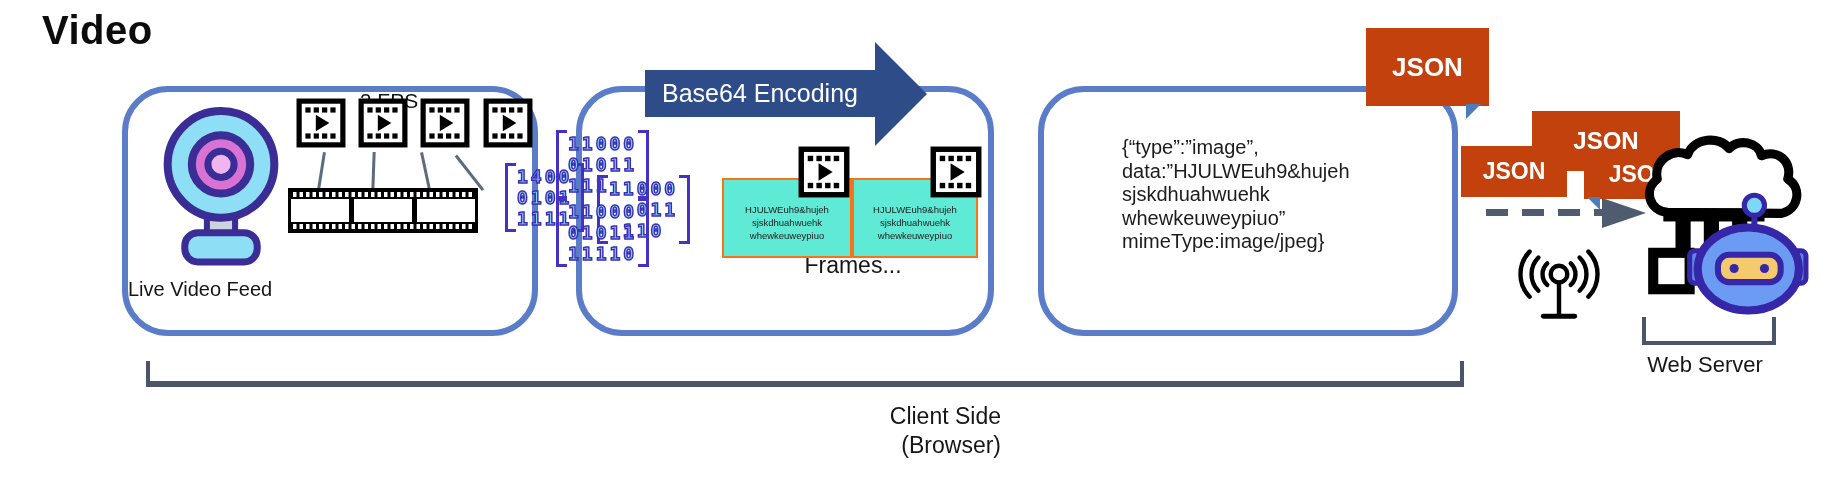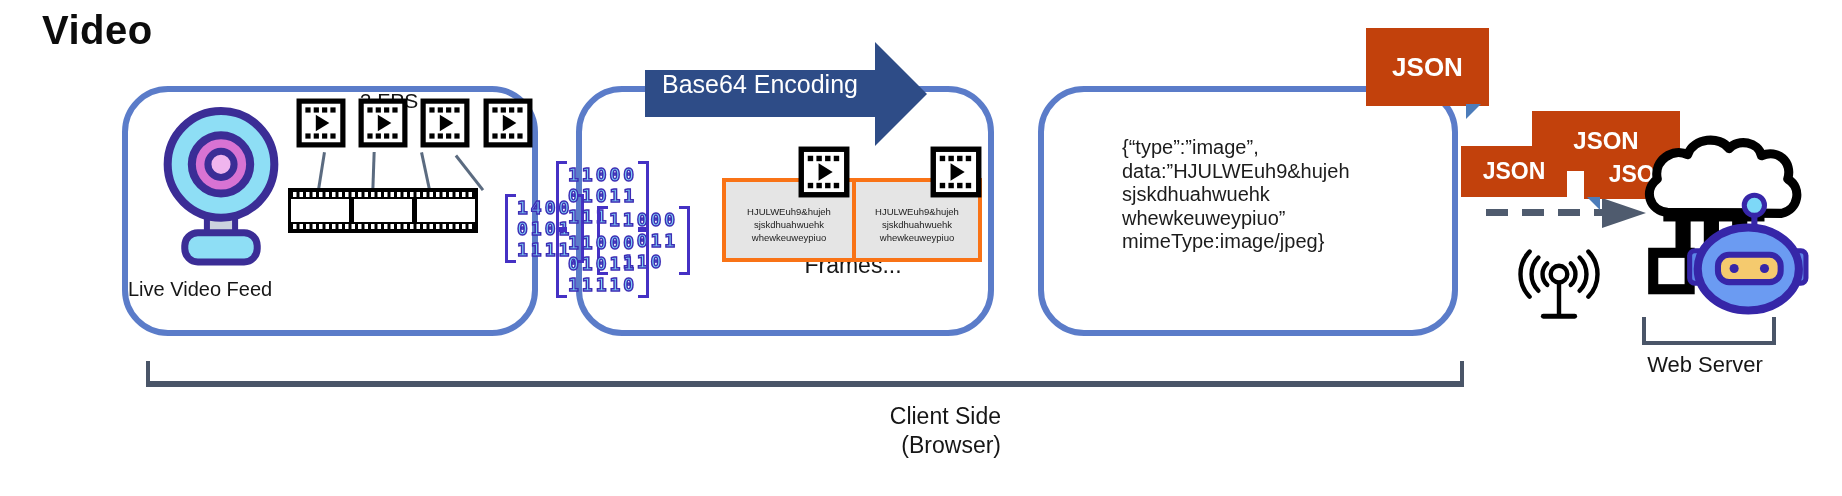--- a/index.html
+++ b/index.html
@@ -17,39 +17,39 @@
   .footer{left:601px;top:402px;width:400px;text-align:right;font-size:23px;line-height:29px;color:#161616;}
 
   
   .pipe-box{border:6px solid #5b7cc9;border-radius:46px;background:transparent;z-index:1;}
   .box1{left:122px;top:86px;width:404px;height:238px;}
   .box2{left:576px;top:86px;width:406px;height:238px;}
   .box3{left:1038px;top:86px;width:408px;height:238px;}
 
   
   .enc-rect{left:645px;top:70px;width:230px;height:47px;background:#2e4c87;z-index:4;
-            display:flex;justify-content:center;color:#fff;font-size:25px;}
+            display:flex;align-items:center;justify-content:center;color:#fff;font-size:25px;}
   .enc-head{left:875px;top:42px;width:0;height:0;z-index:4;
             border-left:52px solid #2e4c87;border-top:52px solid transparent;border-bottom:52px solid transparent;}
 
   
   .bingroup{z-index:5;padding:3px 12px;font-family:"DejaVu Sans Mono",monospace;font-weight:700;
             font-size:18px;line-height:21px;letter-spacing:3px;color:#7fd2f5;
-            -webkit-text-stroke:1.4px #3d2db5;text-shadow:0 0 1px #3d2db5;margin-top:31px;}
+            -webkit-text-stroke:1.4px #3d2db5;text-shadow:0 0 1px #3d2db5;}
   .binrow{white-space:pre;}
   .bingroup::before,.bingroup::after{content:"";position:absolute;top:0;bottom:0;width:8px;}
   .bingroup::before{left:0;border:3.5px solid #4531c4;border-right:none;}
   .bingroup::after{right:0;border:3.5px solid #4531c4;border-left:none;}
   .bg1{left:505px;top:163px;}
   .bg2{left:556px;top:130px;}
   .bg3{left:597px;top:175px;}
   .bg4{left:556px;top:198px;}
 
   
-  .frame-card{background:#e5e5e5;border:4px solid #f97316;z-index:2;display:flex;flex-direction:column;
+  .frame-card{background:#5eead4;border:2px solid #f97316;z-index:2;display:flex;flex-direction:column;
               align-items:center;justify-content:center;text-align:left;
               font-size:9.5px;line-height:13px;color:#222;padding-top:8px;}
   .card1{left:722px;top:178px;width:126px;height:68px;}
   .card2{left:852px;top:178px;width:122px;height:68px;}
 
   
   .conn{width:2.5px;background:#5b6b80;z-index:2;}
 
   
   .payload{left:1122px;top:136px;width:300px;font-size:20px;line-height:23.5px;color:#1c1c1c;z-index:2;}

